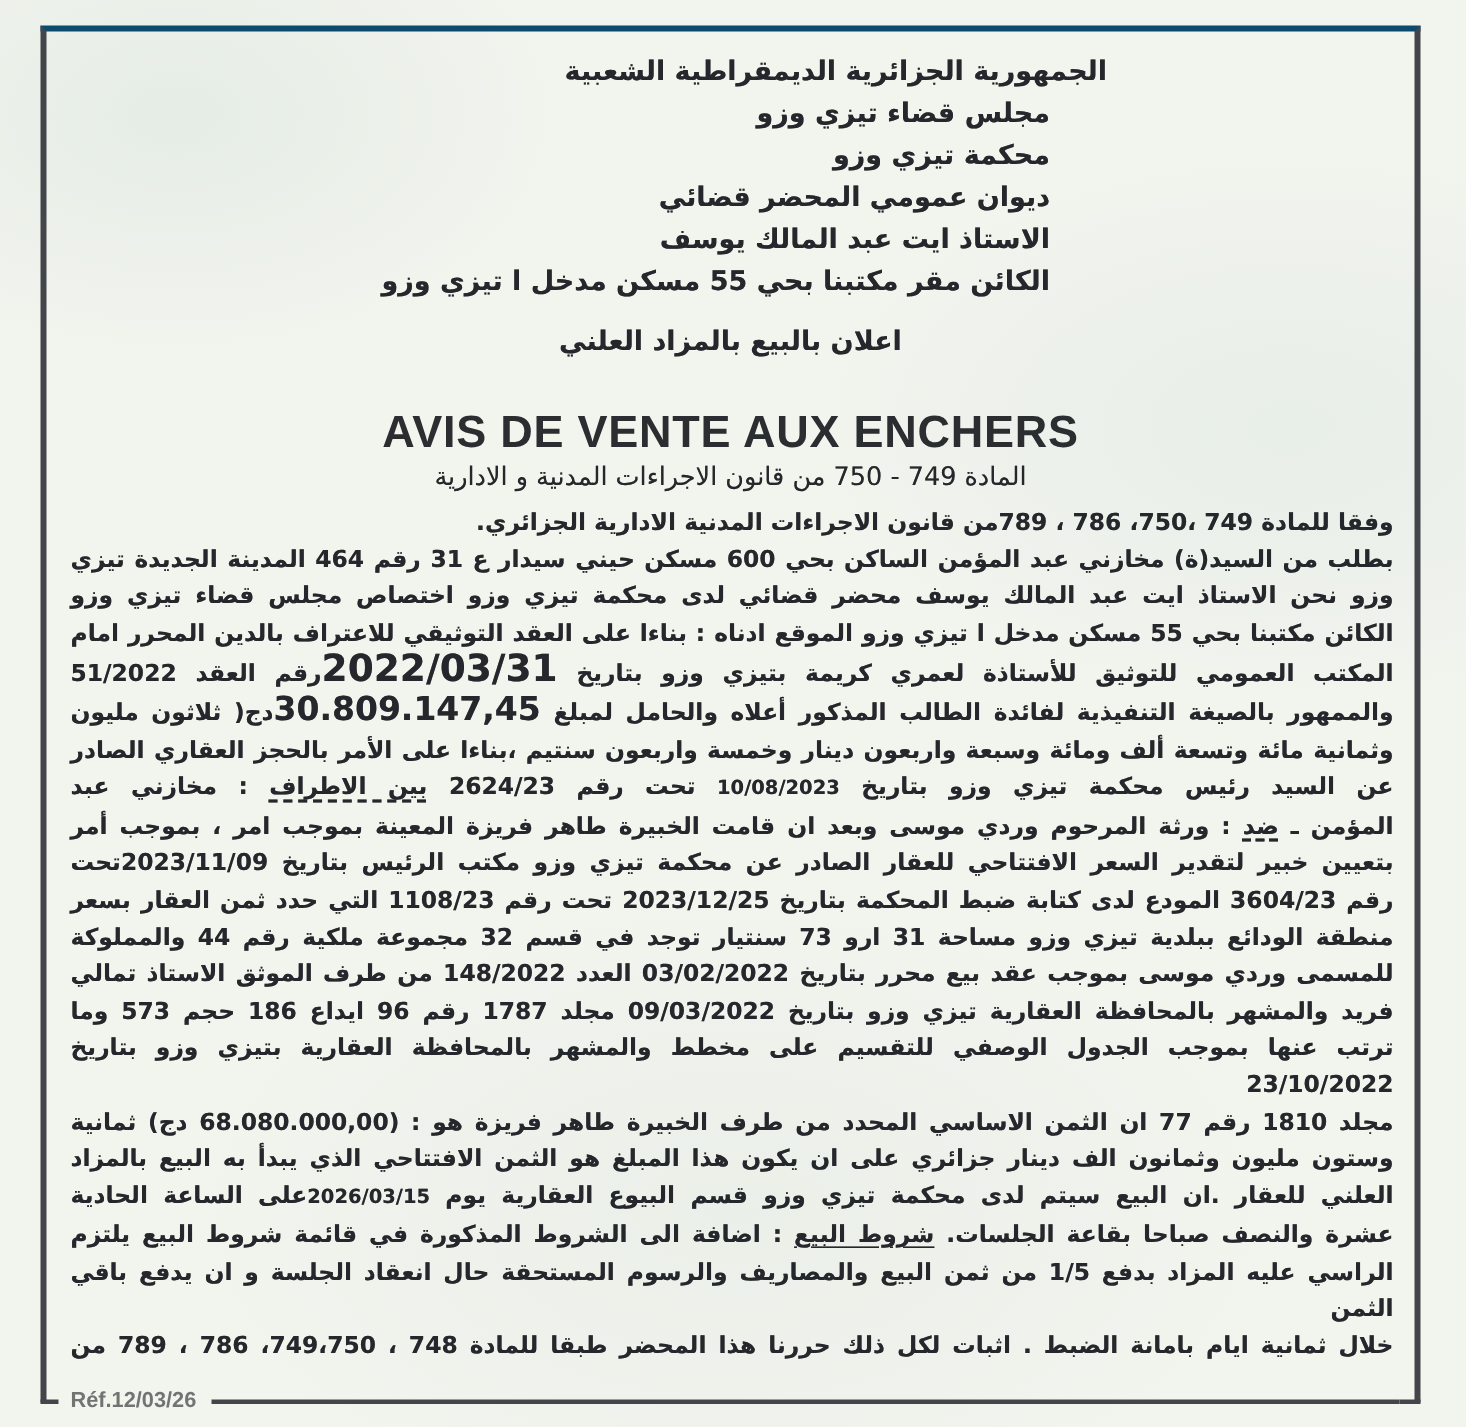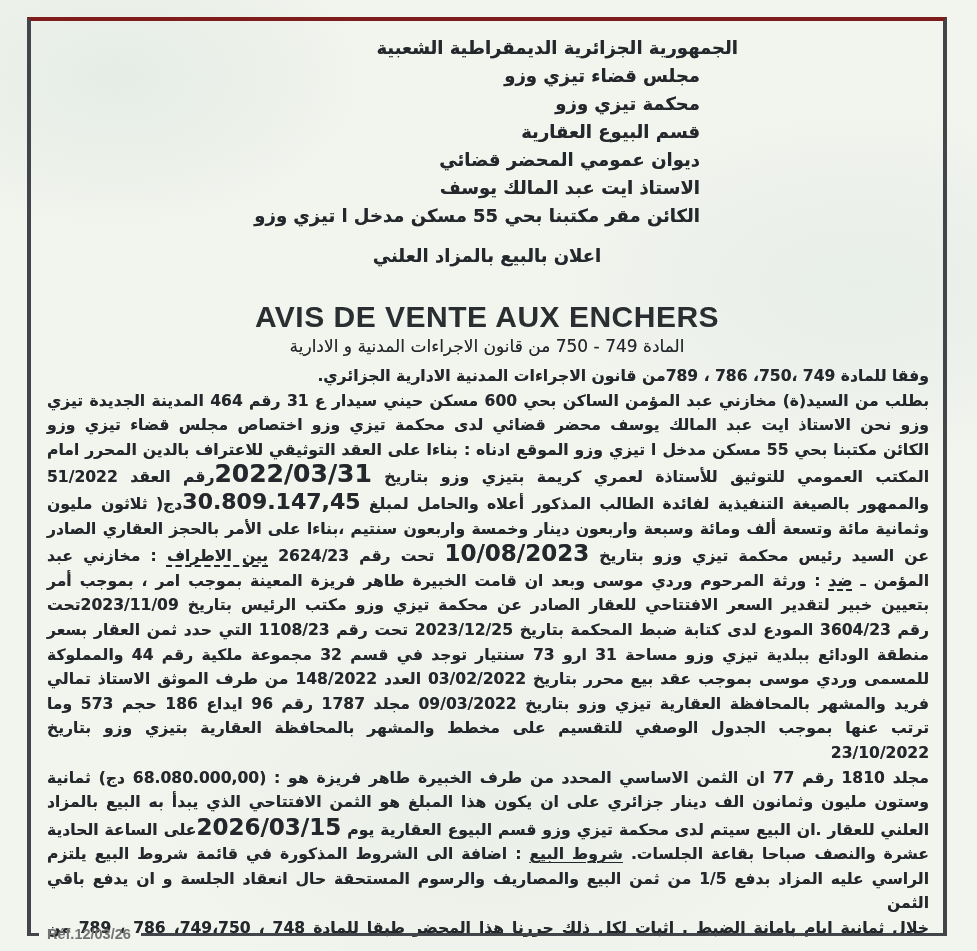--- a/index.html
+++ b/index.html
@@ -8,21 +8,21 @@
     background:
       radial-gradient(420px 260px at 12% 8%, rgba(190,214,205,.25), rgba(0,0,0,0) 60%),
       radial-gradient(520px 300px at 88% 30%, rgba(196,216,210,.22), rgba(0,0,0,0) 60%),
       radial-gradient(600px 340px at 50% 85%, rgba(203,219,210,.18), rgba(0,0,0,0) 60%),
       #f2f4ee;
     font-family:"DejaVu Sans", sans-serif;
     color:#24272b;
   }
   .frame{
     position:absolute;left:27px;top:17px;width:920px;height:918px;
-    border-top:4px solid #7f1d1d;border-left:4px solid #42464a;border-right:4px solid #42464a;
+    border-top:4px solid #0c4a6e;border-left:4px solid #42464a;border-right:4px solid #42464a;
     box-sizing:border-box;
   }
   
   .hdr{
     direction:rtl;text-align:right;
     padding:13px 243px 0 0;
     font-size:18px;font-weight:700;
     text-shadow:0 0 .4px rgba(20,20,20,.55);
   }
   .hdr .hline{line-height:28px;white-space:nowrap;}
@@ -41,21 +41,21 @@
     margin:6px 14px 0 16px;
     font-size:15.6px;font-weight:700;
     text-shadow:0 0 .4px rgba(20,20,20,.5);
   }
   .bline{line-height:24.6px;text-align:justify;}
   .bline.align-j{text-align-last:justify;}
   .bline.align-r{text-align-last:right;}
   .seg-n{}
   .seg-xl{font-size:25px;font-family:"DejaVu Sans", sans-serif;font-weight:800;letter-spacing:.5px;}
   .seg-lg{font-size:22px;font-family:"DejaVu Sans", sans-serif;font-weight:800;}
-  .seg-md{font-size:23px;font-weight:800;margin-top:32px;}
+  .seg-md{font-size:13px;font-weight:800;margin-top:32px;}
   .seg-u{text-decoration:underline;text-underline-offset:3px;}
   .seg-ud{text-decoration:underline dashed;text-underline-offset:4px;text-decoration-thickness:1.5px;}
   
   .footer{
     position:absolute;left:-4px;right:-4px;bottom:-10px;height:22px;
     display:flex;align-items:center;
   }
   .frule{height:3px;background:#42464a;}
   .frule.stub-l{width:12px;}
   .frule.mid{flex:1;}
@@ -71,21 +71,20 @@
 </style>
 </head>
 <body>
 
 <div class="frame">
 
   <div class="hdr">
       <div class="hline">الجمهورية الجزائرية الديمقراطية الشعبية</div>
       <div class="hline">مجلس قضاء تيزي وزو</div>
       <div class="hline">محكمة تيزي وزو</div>
-      <div class="hline">قسم البيوع العقارية</div>
       <div class="hline">ديوان عمومي المحضر قضائي</div>
       <div class="hline">الاستاذ ايت عبد المالك يوسف</div>
       <div class="hline">الكائن مقر مكتبنا بحي 55 مسكن مدخل ا تيزي وزو</div>
     </div>
 
   <div class="titleblock">
     <div class="t-ar">اعلان بالبيع بالمزاد العلني</div>
     <div class="t-fr">AVIS DE VENTE AUX ENCHERS</div>
     <div class="t-art">المادة 749 - 750 من قانون الاجراءات المدنية و الادارية</div>
   </div>

